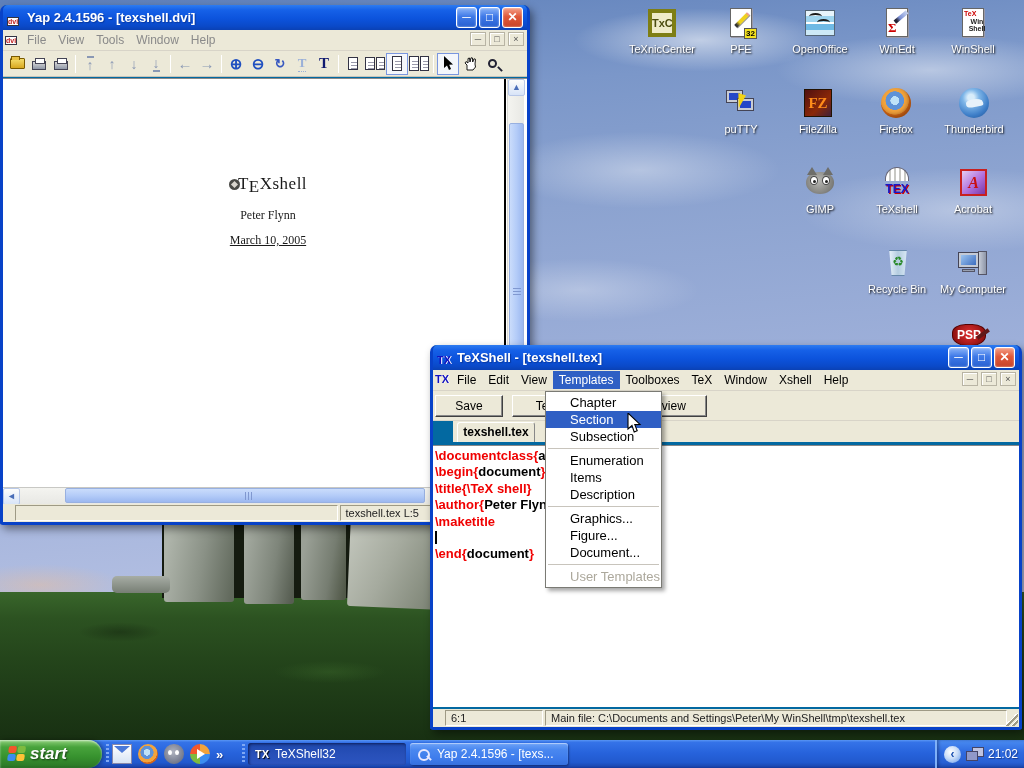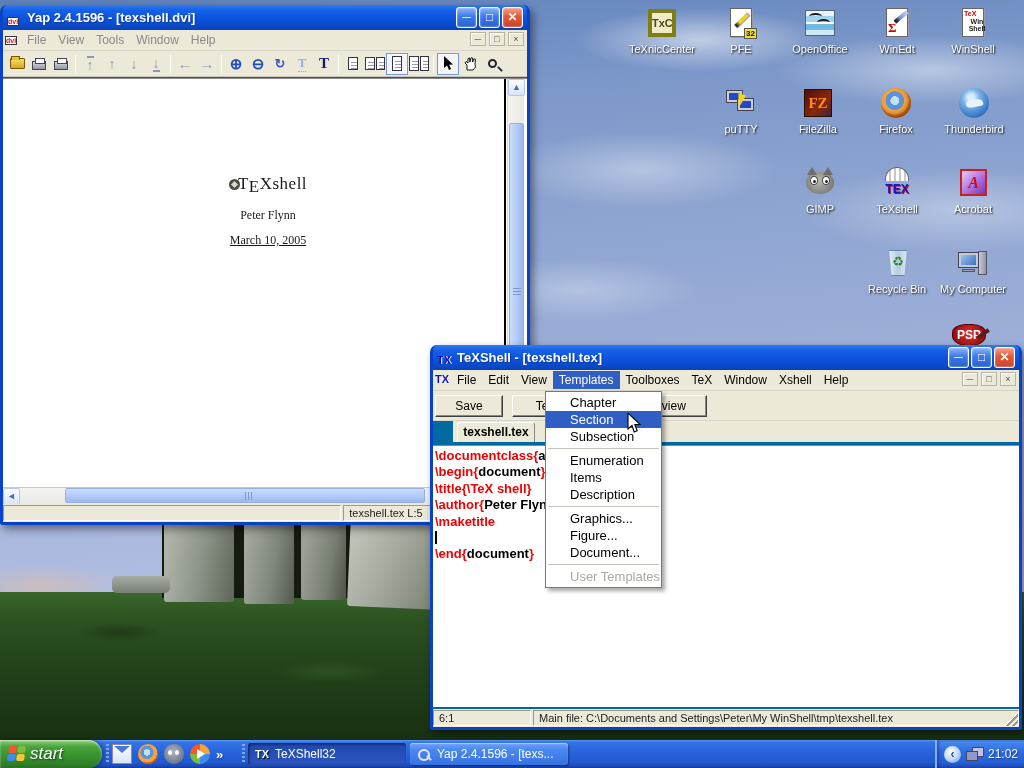--- a/index.html
+++ b/index.html
@@ -121,21 +121,21 @@
   #doc-date { font-size:12px; margin-top:10px;text-decoration:underline; }
   
   .sb-track-v { position:absolute; right:3px; top:74px; width:17px; bottom:35px; background:linear-gradient(90deg,#F4F4F0,#E8E8E4); border-left:1px solid #D8D8D4; }
   .sb-btn { position:absolute; left:0; width:17px; height:17px; background:linear-gradient(180deg,#FDFDFB,#D8E4F8); border:1px solid #B8C8E8; border-radius:2px; color:#4A6EB8; font-size:9px; text-align:center; line-height:15px; }
   .sb-thumb-v { position:absolute; left:1px; top:44px; width:15px; height:330px; border:1px solid #98B0E0; border-radius:2px; background:linear-gradient(90deg,#CADCFB,#B4CCF8 50%,#9CB8F0); }
   .sb-grip { position:absolute; left:3px; top:50%; width:8px; height:8px; background:repeating-linear-gradient(180deg,#8098D0 0 1px,transparent 1px 3px); }
   #yap-hscroll { position:absolute; left:0; right:0; bottom:18px; height:17px; background:linear-gradient(180deg,#F4F4F0,#E8E8E4); border-top:1px solid #C8C8C4; }
   #yap-hscroll .sb-btn { top:0; }
   .sb-thumb-h { position:absolute; left:62px; top:0; width:360px; height:15px; border:1px solid #98B0E0; border-radius:2px; background:linear-gradient(180deg,#CADCFB,#B4CCF8 50%,#9CB8F0); }
   .sb-grip-h { position:absolute; top:3px; left:50%; width:8px; height:8px; background:repeating-linear-gradient(90deg,#8098D0 0 1px,transparent 1px 3px); }
-  .statusbar { position:absolute; left:0; right:0; bottom:0; height:18px; background:#ECE9D8; display:flex; gap:2px; padding:1px 0; font-size:11px; color:#222; }
+  .statusbar { position:absolute; left:0; right:0; bottom:0; height:18px; background:#ECE9D8; display:flex; gap:2px; padding:1px 12px; font-size:11px; color:#222; }
   .spanel { border:1px solid; border-color:#9E9A85 #FFF #FFF #9E9A85; padding:1px 5px; white-space:nowrap; overflow:hidden; }
 
   
   #texshell-window { left:430px; top:345px; width:592px; height:385px; z-index:5; }
   #texshell-window .menubar { font-size:12px; }
   .tex-icon { width:16px; height:14px; color:#1010C0; font-weight:bold; font-size:11px; line-height:14px; text-align:center; text-shadow:1px 0 0 #fff; }
   #ts-toolbar { height:30px; background:#ECE9D8; position:relative; border-bottom:1px solid #D8D4C8; }
   .ts-btn { position:absolute; top:4px; height:22px; background:#ECE9D8; border:1px solid #404040; border-top-color:#fff; border-left-color:#fff; box-shadow:inset -1px -1px 0 #888; font-size:12px; text-align:center; line-height:20px; }
   #ts-tabrow { height:21px; position:relative; background:#ECE9D8;margin-left:20px; }
   #ts-tab { position:absolute; left:4px; top:1px; width:78px; height:20px; background:#ECE9D8; border:1px solid #888; border-bottom:none; border-top-color:#fff; border-left-color:#fff; border-radius:3px 3px 0 0; font-weight:bold; font-size:12px; text-align:center; line-height:19px; }
@@ -159,21 +159,21 @@
   
   #mouse-cursor { position:absolute; left:627px; top:413px; z-index:20; }
 
   
   #taskbar { position:absolute; left:0; top:740px; width:1024px; height:28px; z-index:15;
     background:linear-gradient(180deg,#5A96F4 0%,#3573E8 8%,#2763DC 45%,#2159CE 80%,#1C4AB4 93%,#15379A 100%); }
   #start-button { position:absolute; left:0; top:0; width:102px; height:28px; border-radius:0 14px 14px 0;
     background:linear-gradient(180deg,#8ED07A 0%,#48A33C 25%,#37922E 60%,#2E7D28 90%,#256B20 100%);
     box-shadow:inset 0 1px 2px rgba(255,255,255,.6), 2px 0 4px rgba(0,0,0,.35);
     display:flex; align-items:center; padding-left:8px; gap:5px; }
-  #start-button .stext { color:#fff; font-size:17px; font-weight:normal; font-style:italic; text-shadow:1px 1px 2px rgba(0,0,0,.6); }
+  #start-button .stext { color:#fff; font-size:17px; font-weight:bold; font-style:italic; text-shadow:1px 1px 2px rgba(0,0,0,.6); }
   .winflag { width:17px; height:16px; display:grid; grid-template-columns:8px 8px; grid-template-rows:7px 7px; gap:1px; transform:skewX(-8deg); }
   .winflag span { border-radius:2px; }
   .wf-r { background:#F3572B; } .wf-g { background:#7EBB3F; } .wf-b { background:#3B8DF0; } .wf-y { background:#FFC336; }
   .ql-handle { position:absolute; top:4px; width:3px; height:20px; background:repeating-linear-gradient(180deg,#7FA8F4 0 2px,transparent 2px 4px); }
   #quick-launch { position:absolute; left:112px; top:4px; display:flex; gap:6px; align-items:center; }
   .qlicon { width:20px; height:20px; position:relative; }
   .ql-mail { background:linear-gradient(180deg,#fff,#D8E4F4); border:1px solid #88A; }
   .ql-mail:after { content:""; position:absolute; left:1px; top:1px; border-left:8px solid transparent; border-right:8px solid transparent; border-top:7px solid #4A78D8; }
   .ql-ff { border-radius:50%; background:radial-gradient(circle at 45% 42%, #BFE2F8 0 20%, #5E92D8 21% 40%, #F2A33C 42% 62%, #D86515 64% 100%); }
   .ql-gimp { border-radius:48% 48% 50% 50%; background:radial-gradient(circle at 45% 40%, #B0B4C0, #6E7488 75%); }

